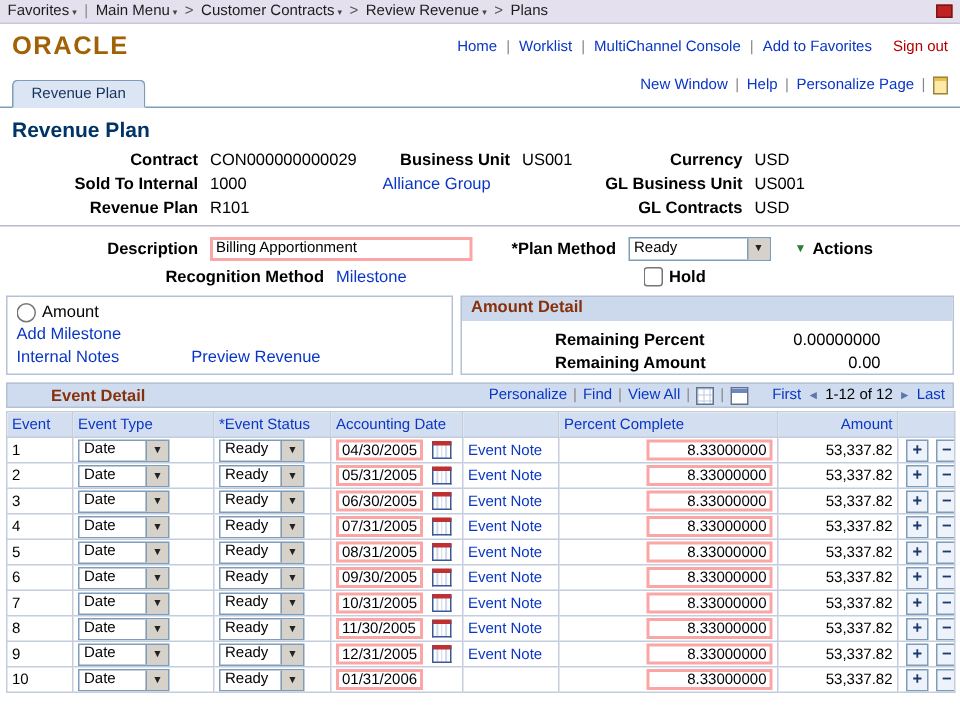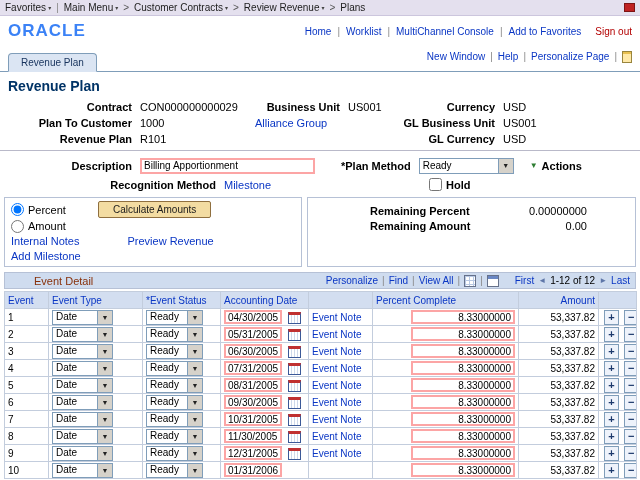--- a/index.html
+++ b/index.html
@@ -15,21 +15,21 @@
   .topbar { height: 16px; background: #e4e0ee; border-bottom: 1px solid #ccc6dd;
     display: flex; align-items: center; gap: 5px; padding: 0 5px; font-size: 10px; color: #1c1c1c; }
   .tb-item { display: inline-flex; align-items: center; gap: 2px; cursor: pointer; }
   .caret { font-size: 6px; color: #444; }
   .tsep { color: #888; }
   .bsep { color: #555; }
   .alert-box { margin-left: auto; width: 11px; height: 9px; background: #bf2222; border: 1px solid #7d1414; }
 
   
   .hdr { height: 30px; display: flex; align-items: center; padding: 0 8px; background: #fff; }
-  .logo { color: #3b82f6; font-weight: bold; font-size: 17px; letter-spacing: 1px; }
+  .logo { color: #a16207; font-weight: bold; font-size: 17px; letter-spacing: 1px; }
   .hdr-links { margin-left: auto; display: flex; align-items: center; gap: 6px; font-size: 10px; }
   .signout { color: #b30000; margin-left: 8px; }
 
   
   .tabrow { position: relative; height: 24px; border-bottom: 1px solid #7f9db9; margin-top: 2px; }
   .tab { position: absolute; left: 8px; bottom: -1px; background: #dbe5f3; border: 1px solid #7f9db9;
     border-bottom: 1px solid #dbe5f3; padding: 3px 12px; font-size: 10px; color: #16325c;
     border-radius: 4px 4px 0 0; cursor: pointer; }
   .pagelinks { position: absolute; right: 8px; top: 3px; display: flex; gap: 5px; align-items: flex-start; font-size: 10px; }
   .docicon { width: 10px; height: 12px; display: inline-block; border: 1px solid #99853d;
@@ -80,21 +80,21 @@
   .radio { margin-right: 4px; }
   .lnk2 { margin-left: 48px; }
   .abody { padding: 5px 48px 0 62px; }
   .arow { display: flex; align-items: center; height: 15px; }
   .albl { font-weight: bold; }
   .aval { margin-left: auto; text-align: right; }
 
   
   .edbar { margin: 5px 4px 0; background: #cfdcef; border: 1px solid #b6c1d6; height: 17px;
     display: flex; align-items: center; padding: 0 5px; }
-  .ed-title { color: #87300a; font-weight: normal; padding-left: 24px; }
+  .ed-title { color: #87300a; font-weight: bold; padding-left: 24px; }
   .ed-tools { margin-left: auto; display: flex; align-items: center; gap: 4px; font-size: 10px; }
   .mini { width: 12px; height: 12px; display: inline-block; border: 1px solid #66718a; background: #fff; cursor: pointer; }
   .grid-bg { background-image: linear-gradient(90deg,#b9c9e4 1px,transparent 1px),
     linear-gradient(#b9c9e4 1px,transparent 1px); background-size: 4px 4px; background-color: #fff; }
   .pop-bg { box-shadow: inset 0 3px 0 #6a87c4; }
   .pgarrow { font-size: 8px; color: #5e76a8; cursor: pointer; }
   .pgrange { color: #000; }
   .pgsp { width: 8px; }
 
   
@@ -103,21 +103,21 @@
     text-align: left; font-weight: normal; overflow: hidden; white-space: nowrap; }
   table.grid th { background: #d3def0; color: #0a36c4; }
   .r { text-align: right !important; }
   td .fselect { height: 15px; }
   td .fs-txt { min-width: 44px; padding: 0 3px; }
   td .fs-txt.st { min-width: 40px; }
   .date-in { width: 58px; height: 14px; }
   .cal { width: 13px; height: 12px; display: inline-block; vertical-align: middle; margin-left: 3px;
     border: 1px solid #3b5998; border-top: 3px solid #c03030; cursor: pointer;
     background: repeating-linear-gradient(90deg, #fff 0 2px, #cdd8ea 2px 3px); }
-  .pct-in { width: 104px; height: 14px; text-align: right; display: block; margin-left: auto; }
+  .pct-in { width: 84px; height: 14px; text-align: right; display: block; margin-left: auto; }
   .gbtn { width: 15px; height: 15px; border: 1px solid #7f9db9; background: #eef3fb; color: #1d3a6d;
     font-weight: bold; font-size: 11px; line-height: 13px; text-align: center; display: inline-block;
     margin-left: 2px; cursor: pointer; }
 </style>
 </head>
 <body>
 
 <div class="topbar">
   <span class="tb-item">
     <span>Favorites</span>
@@ -176,31 +176,31 @@
 
 <div class="frow">
   <span class="lA">Contract</span>
   <span class="vA">CON000000000029</span>
   <span class="lB">Business Unit</span>
   <span class="vB">US001</span>
   <span class="lC">Currency</span>
   <span class="vC">USD</span>
 </div>
 <div class="frow">
-  <span class="lA">Plan To Customer</span>
+  <span class="lA">Sold To Internal</span>
   <span class="vA">1000</span>
   <span class="mid"><a>Alliance Group</a></span>
   <span class="lC">GL Business Unit</span>
   <span class="vC">US001</span>
 </div>
 <div class="frow">
   <span class="lA">Revenue Plan</span>
   <span class="vA">R101</span>
   <span class="mid"></span>
-  <span class="lC">GL Currency</span>
+  <span class="lC">GL Contracts</span>
   <span class="vC">USD</span>
 </div>
 
 <div class="hline"></div>
 
 <div class="drow">
   <span class="lA">Description</span>
   <input class="tin desc" value="Billing Apportionment" style="">
   <span class="ps-lbl">*Plan Method</span>
   <span class="fselect status-sel">
@@ -214,39 +214,35 @@
 <div class="rrow">
   <span class="lWide">Recognition Method</span>
   <a style="margin-left:8px;">Milestone</a>
   <input type="checkbox" class="hold-cb" style="">
   <span class="b" style="margin-left:4px;">Hold</span>
 </div>
 
 <div class="boxes">
   <div class="gbox ebox">
     <div class="ebody">
-      <div class="erow first">
-        <input type="radio" name="defineby" class="radio" checked="" style="">
-        <span>Percent</span>
-        <button class="psbtn">Calculate Amounts</button>
-      </div>
       <div class="erow">
         <input type="radio" name="defineby" class="radio" style="">
         <span>Amount</span>
       </div>
       <div class="erow">
+        <a>Add Milestone</a>
+      </div>
+      <div class="erow">
         <a>Internal Notes</a>
         <a class="lnk2">Preview Revenue</a>
-      </div>
-      <div class="erow">
-        <a>Add Milestone</a>
       </div>
     </div>
   </div>
   <div class="gbox abox">
+    <div class="ghdr">Amount Detail</div>
     <div class="abody">
 
 
         <div class="arow">
           <span class="albl">Remaining Percent</span>
           <span class="aval">0.00000000</span>
         </div>
 
         <div class="arow">
           <span class="albl">Remaining Amount</span>

